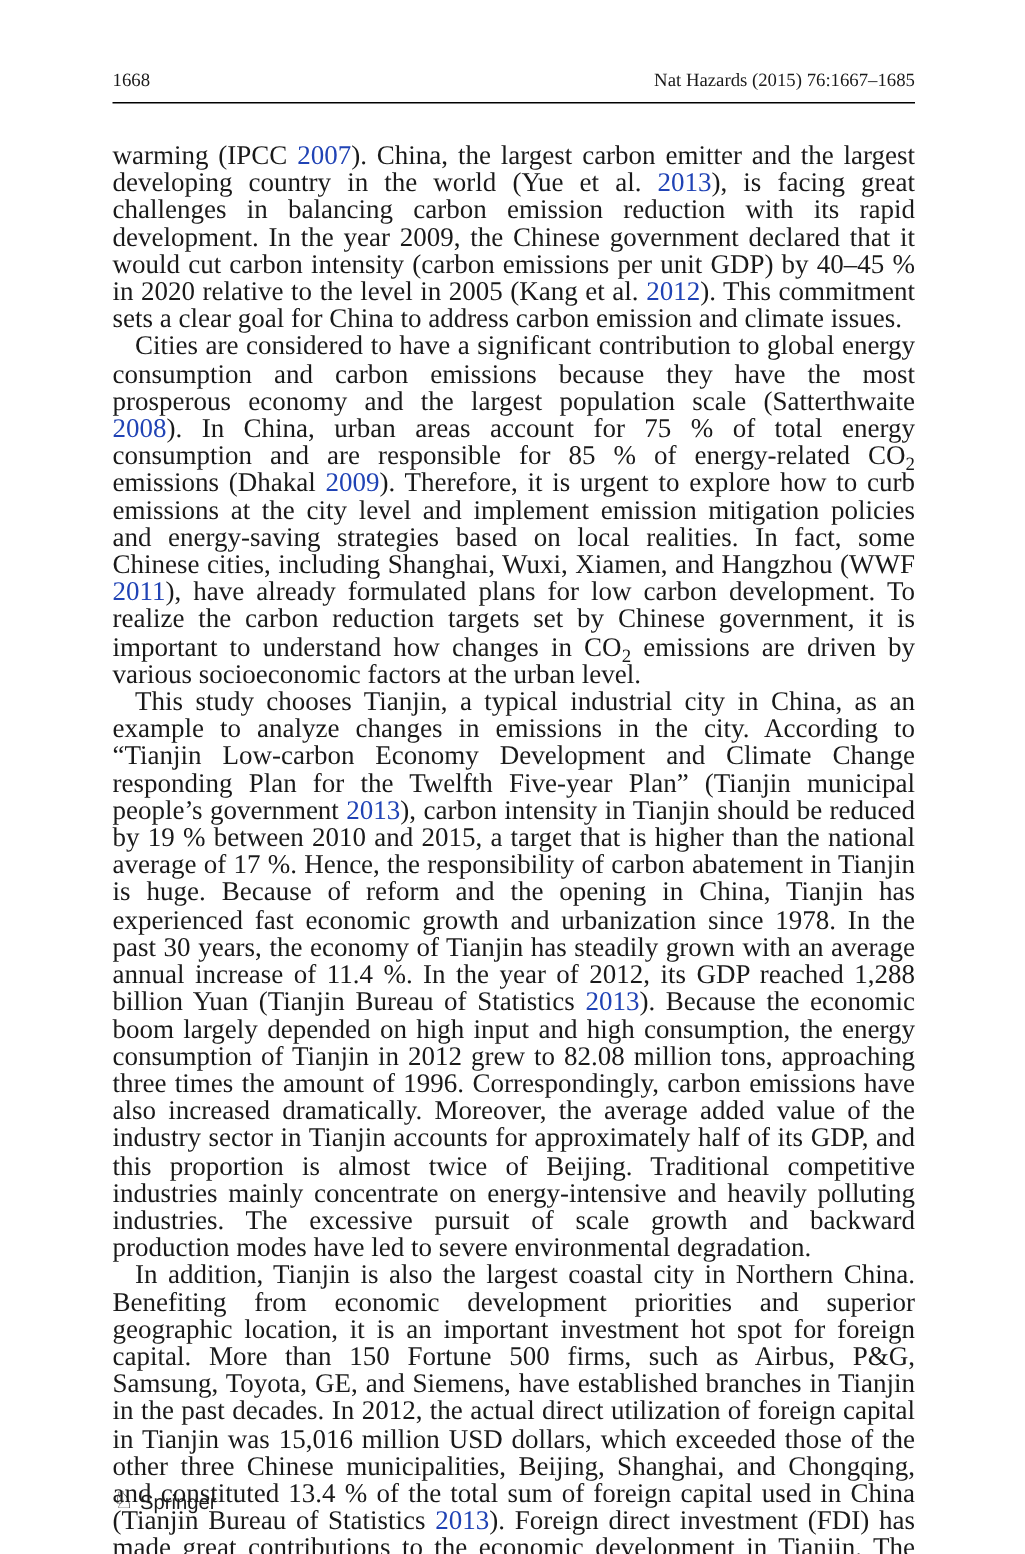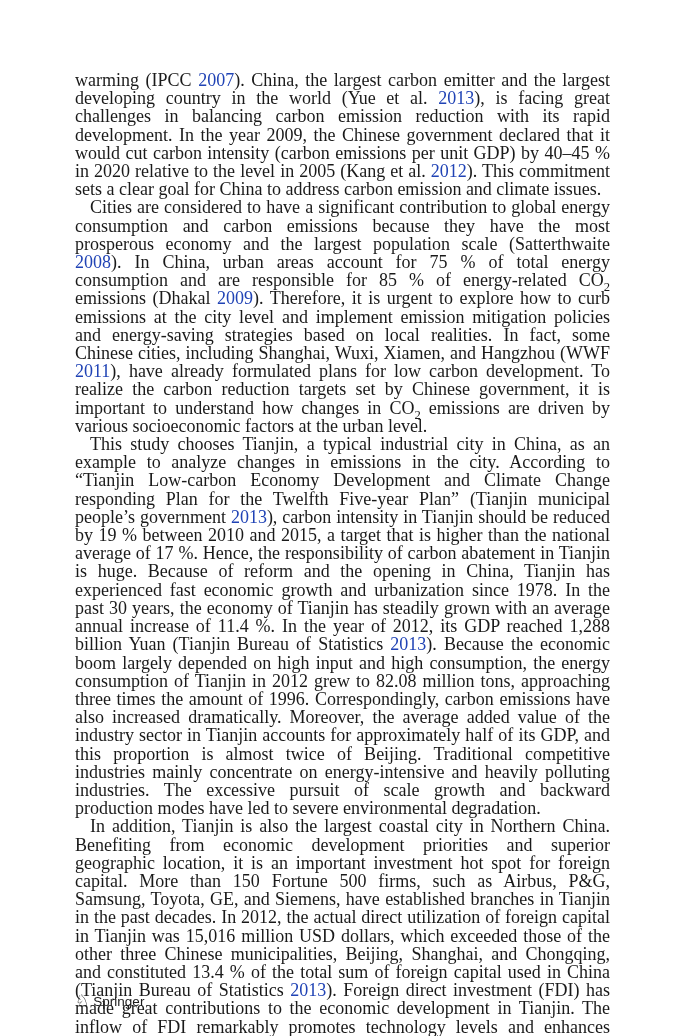--- a/index.html
+++ b/index.html
@@ -64,20 +64,24 @@
   .logo-text {
     font-family: Liberation Sans, sans-serif;
     font-size: 13.5px;
   }
 </style>
 </head>
 <body>
 
 <div class="page">
 
+  <div class="header">
+    <span>1668</span>
+    <span>Nat Hazards (2015) 76:1667–1685</span>
+  </div>
 
   <div class="body-text">
       <p>warming (IPCC <a href="#" class="cite-link">2007</a>). China, the largest carbon emitter and the largest developing country in the world (Yue et al. <a href="#" class="cite-link">2013</a>), is facing great challenges in balancing carbon emission reduction with its rapid development. In the year 2009, the Chinese government declared that it would cut carbon intensity (carbon emissions per unit GDP) by 40–45 % in 2020 relative to the level in 2005 (Kang et al. <a href="#" class="cite-link">2012</a>). This commitment sets a clear goal for China to address carbon emission and climate issues.</p>
       <p class="indent">Cities are considered to have a significant contribution to global energy consumption and carbon emissions because they have the most prosperous economy and the largest population scale (Satterthwaite <a href="#" class="cite-link">2008</a>). In China, urban areas account for 75 % of total energy consumption and are responsible for 85 % of energy-related CO<sub>2</sub> emissions (Dhakal <a href="#" class="cite-link">2009</a>). Therefore, it is urgent to explore how to curb emissions at the city level and implement emission mitigation policies and energy-saving strategies based on local realities. In fact, some Chinese cities, including Shanghai, Wuxi, Xiamen, and Hangzhou (WWF <a href="#" class="cite-link">2011</a>), have already formulated plans for low carbon development. To realize the carbon reduction targets set by Chinese government, it is important to understand how changes in CO<sub>2</sub> emissions are driven by various socioeconomic factors at the urban level.</p>
       <p class="indent">This study chooses Tianjin, a typical industrial city in China, as an example to analyze changes in emissions in the city. According to “Tianjin Low-carbon Economy Development and Climate Change responding Plan for the Twelfth Five-year Plan” (Tianjin municipal people’s government <a href="#" class="cite-link">2013</a>), carbon intensity in Tianjin should be reduced by 19 % between 2010 and 2015, a target that is higher than the national average of 17 %. Hence, the responsibility of carbon abatement in Tianjin is huge. Because of reform and the opening in China, Tianjin has experienced fast economic growth and urbanization since 1978. In the past 30 years, the economy of Tianjin has steadily grown with an average annual increase of 11.4 %. In the year of 2012, its GDP reached 1,288 billion Yuan (Tianjin Bureau of Statistics <a href="#" class="cite-link">2013</a>). Because the economic boom largely depended on high input and high consumption, the energy consumption of Tianjin in 2012 grew to 82.08 million tons, approaching three times the amount of 1996. Correspondingly, carbon emissions have also increased dramatically. Moreover, the average added value of the industry sector in Tianjin accounts for approximately half of its GDP, and this proportion is almost twice of Beijing. Traditional competitive industries mainly concentrate on energy-intensive and heavily polluting industries. The excessive pursuit of scale growth and backward production modes have led to severe environmental degradation.</p>
       <p class="indent">In addition, Tianjin is also the largest coastal city in Northern China. Benefiting from economic development priorities and superior geographic location, it is an important investment hot spot for foreign capital. More than 150 Fortune 500 firms, such as Airbus, P&amp;G, Samsung, Toyota, GE, and Siemens, have established branches in Tianjin in the past decades. In 2012, the actual direct utilization of foreign capital in Tianjin was 15,016 million USD dollars, which exceeded those of the other three Chinese municipalities, Beijing, Shanghai, and Chongqing, and constituted 13.4 % of the total sum of foreign capital used in China (Tianjin Bureau of Statistics <a href="#" class="cite-link">2013</a>). Foreign direct investment (FDI) has made great contributions to the economic development in Tianjin. The inflow of FDI remarkably promotes technology levels and enhances productivity, which can effectively change the backward development mode of local economies. However, FDI may also lead to excessive consumption of energy and natural resources, thereby accelerating the deterioration of the local environment. The pollution haven hypothesis summarizes the transfer of pollution intensive industries between developed countries and developing countries (Akbostanci et al. <a href="#" class="cite-link">2007</a>). According to this theory, profit-driven firms entice to relocate dirty industries to developing countries that have relatively lax environmental regulations or lower environmental taxes. Economic</p>
     </div>
 
   <div class="footer">
     <span class="logo-glyph">♘</span>

